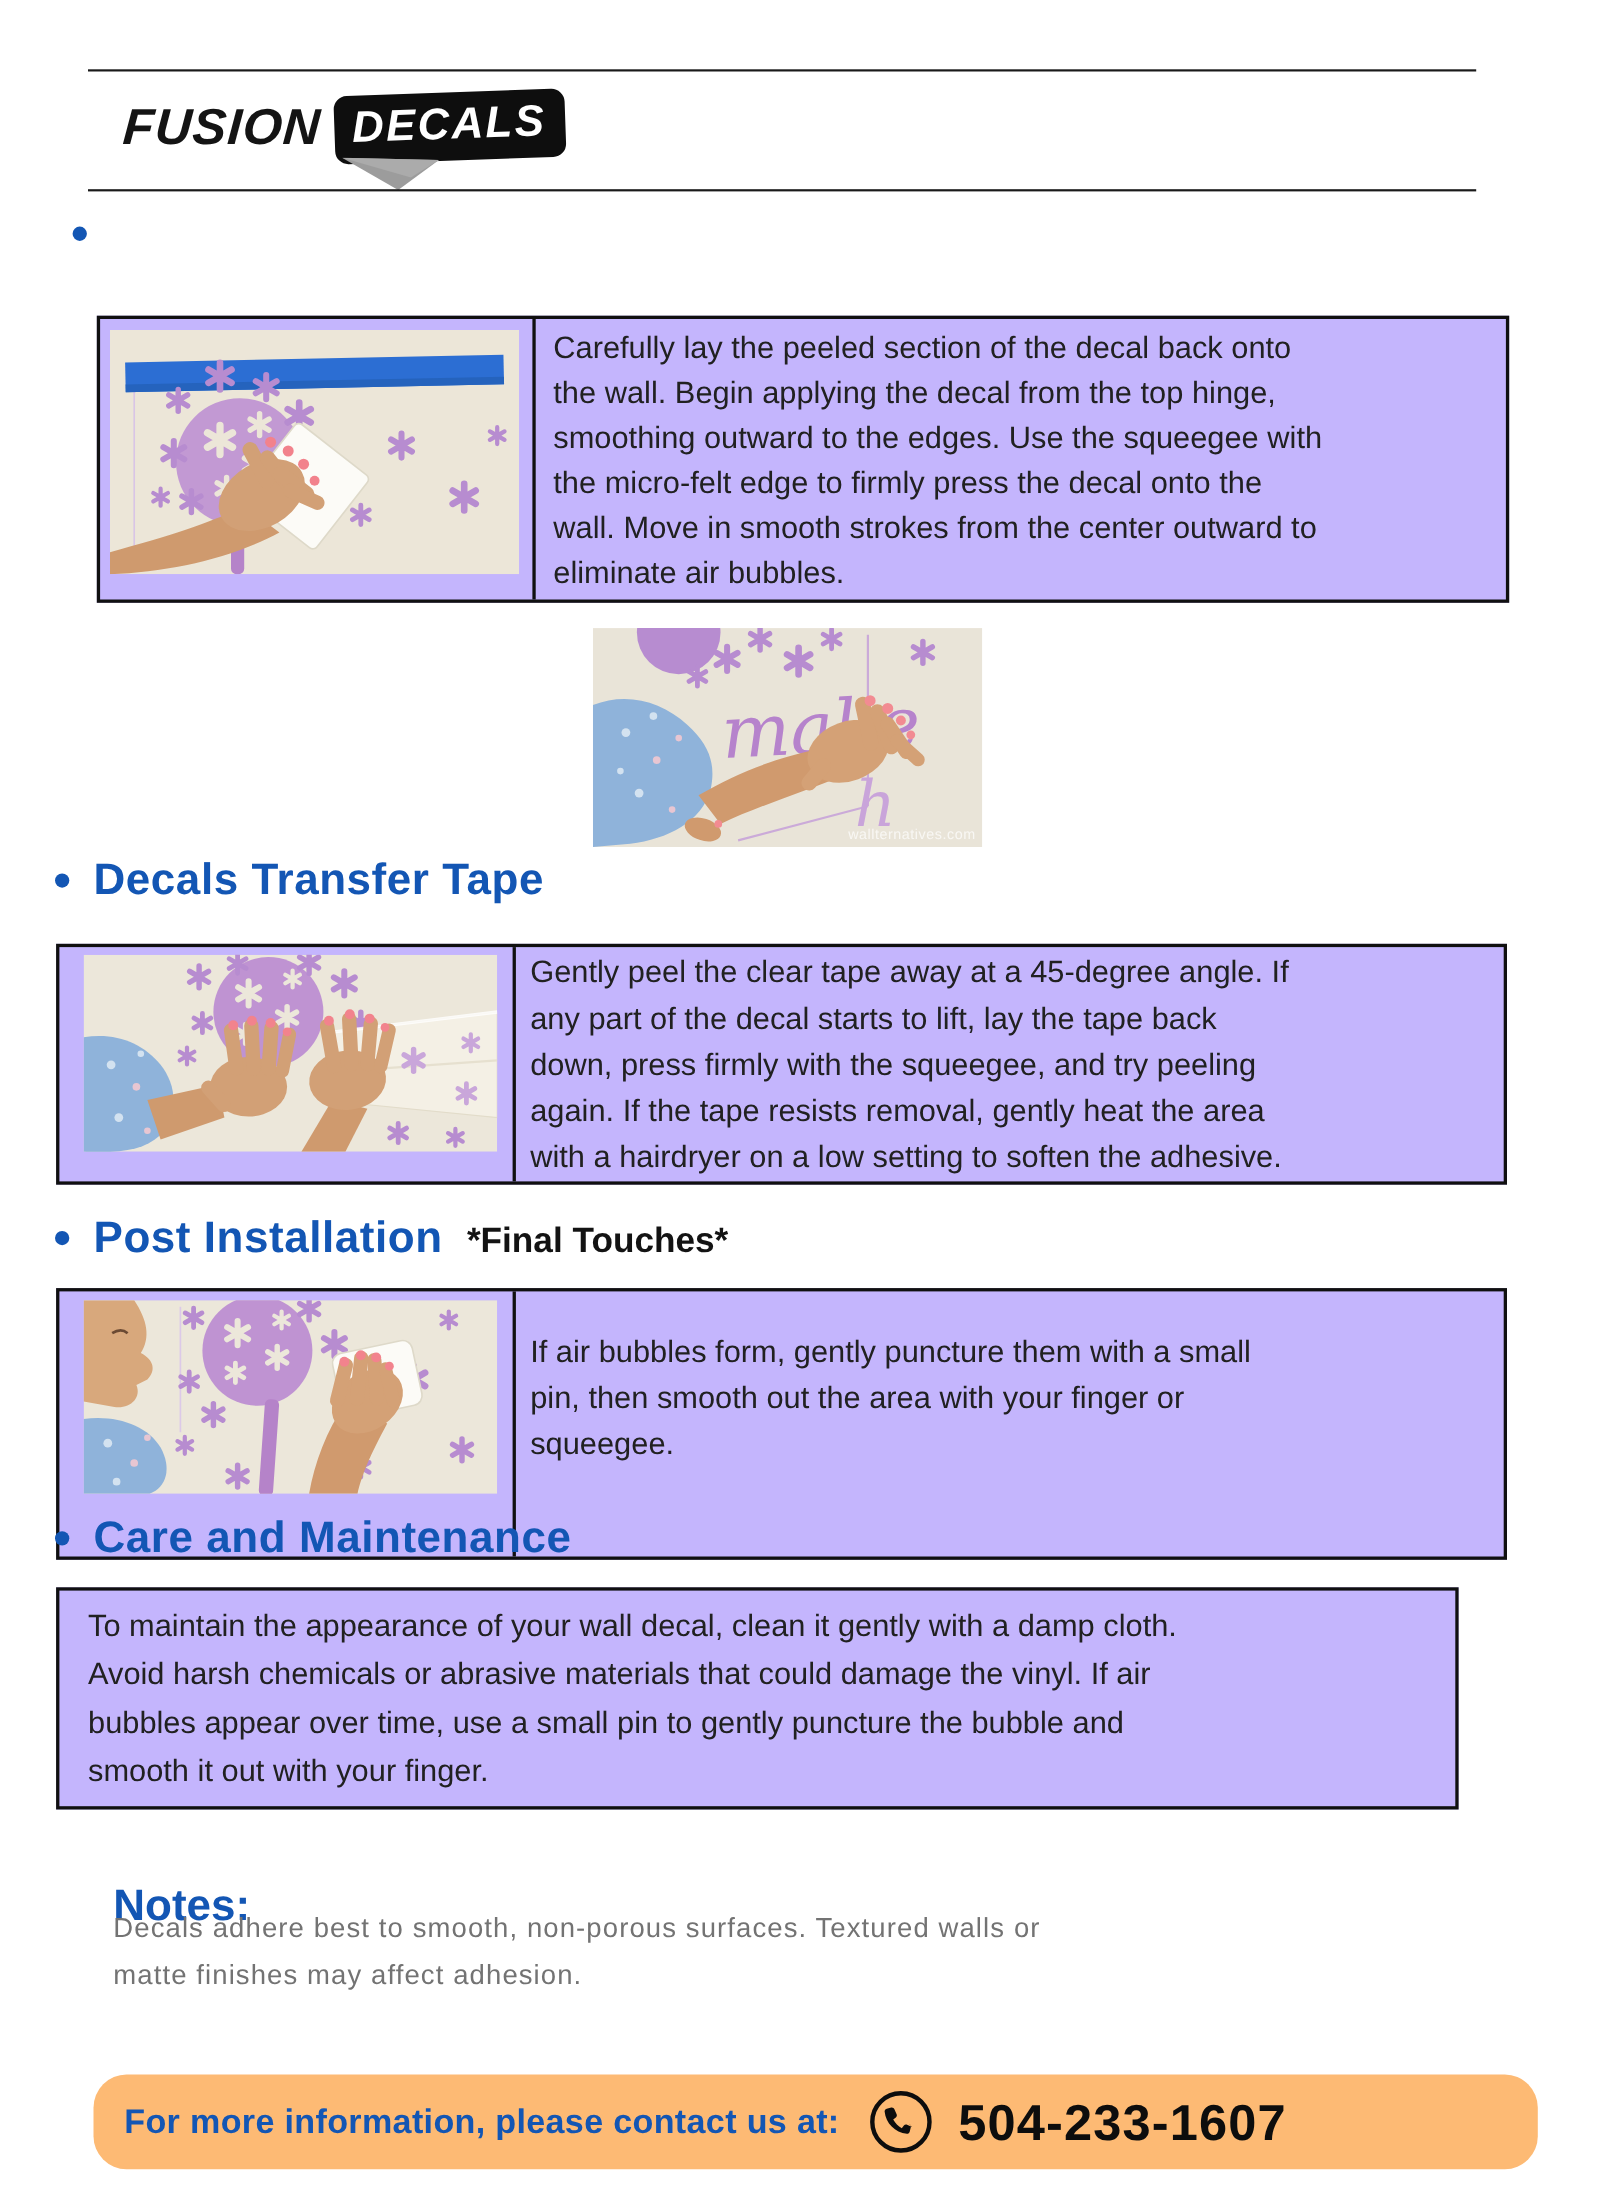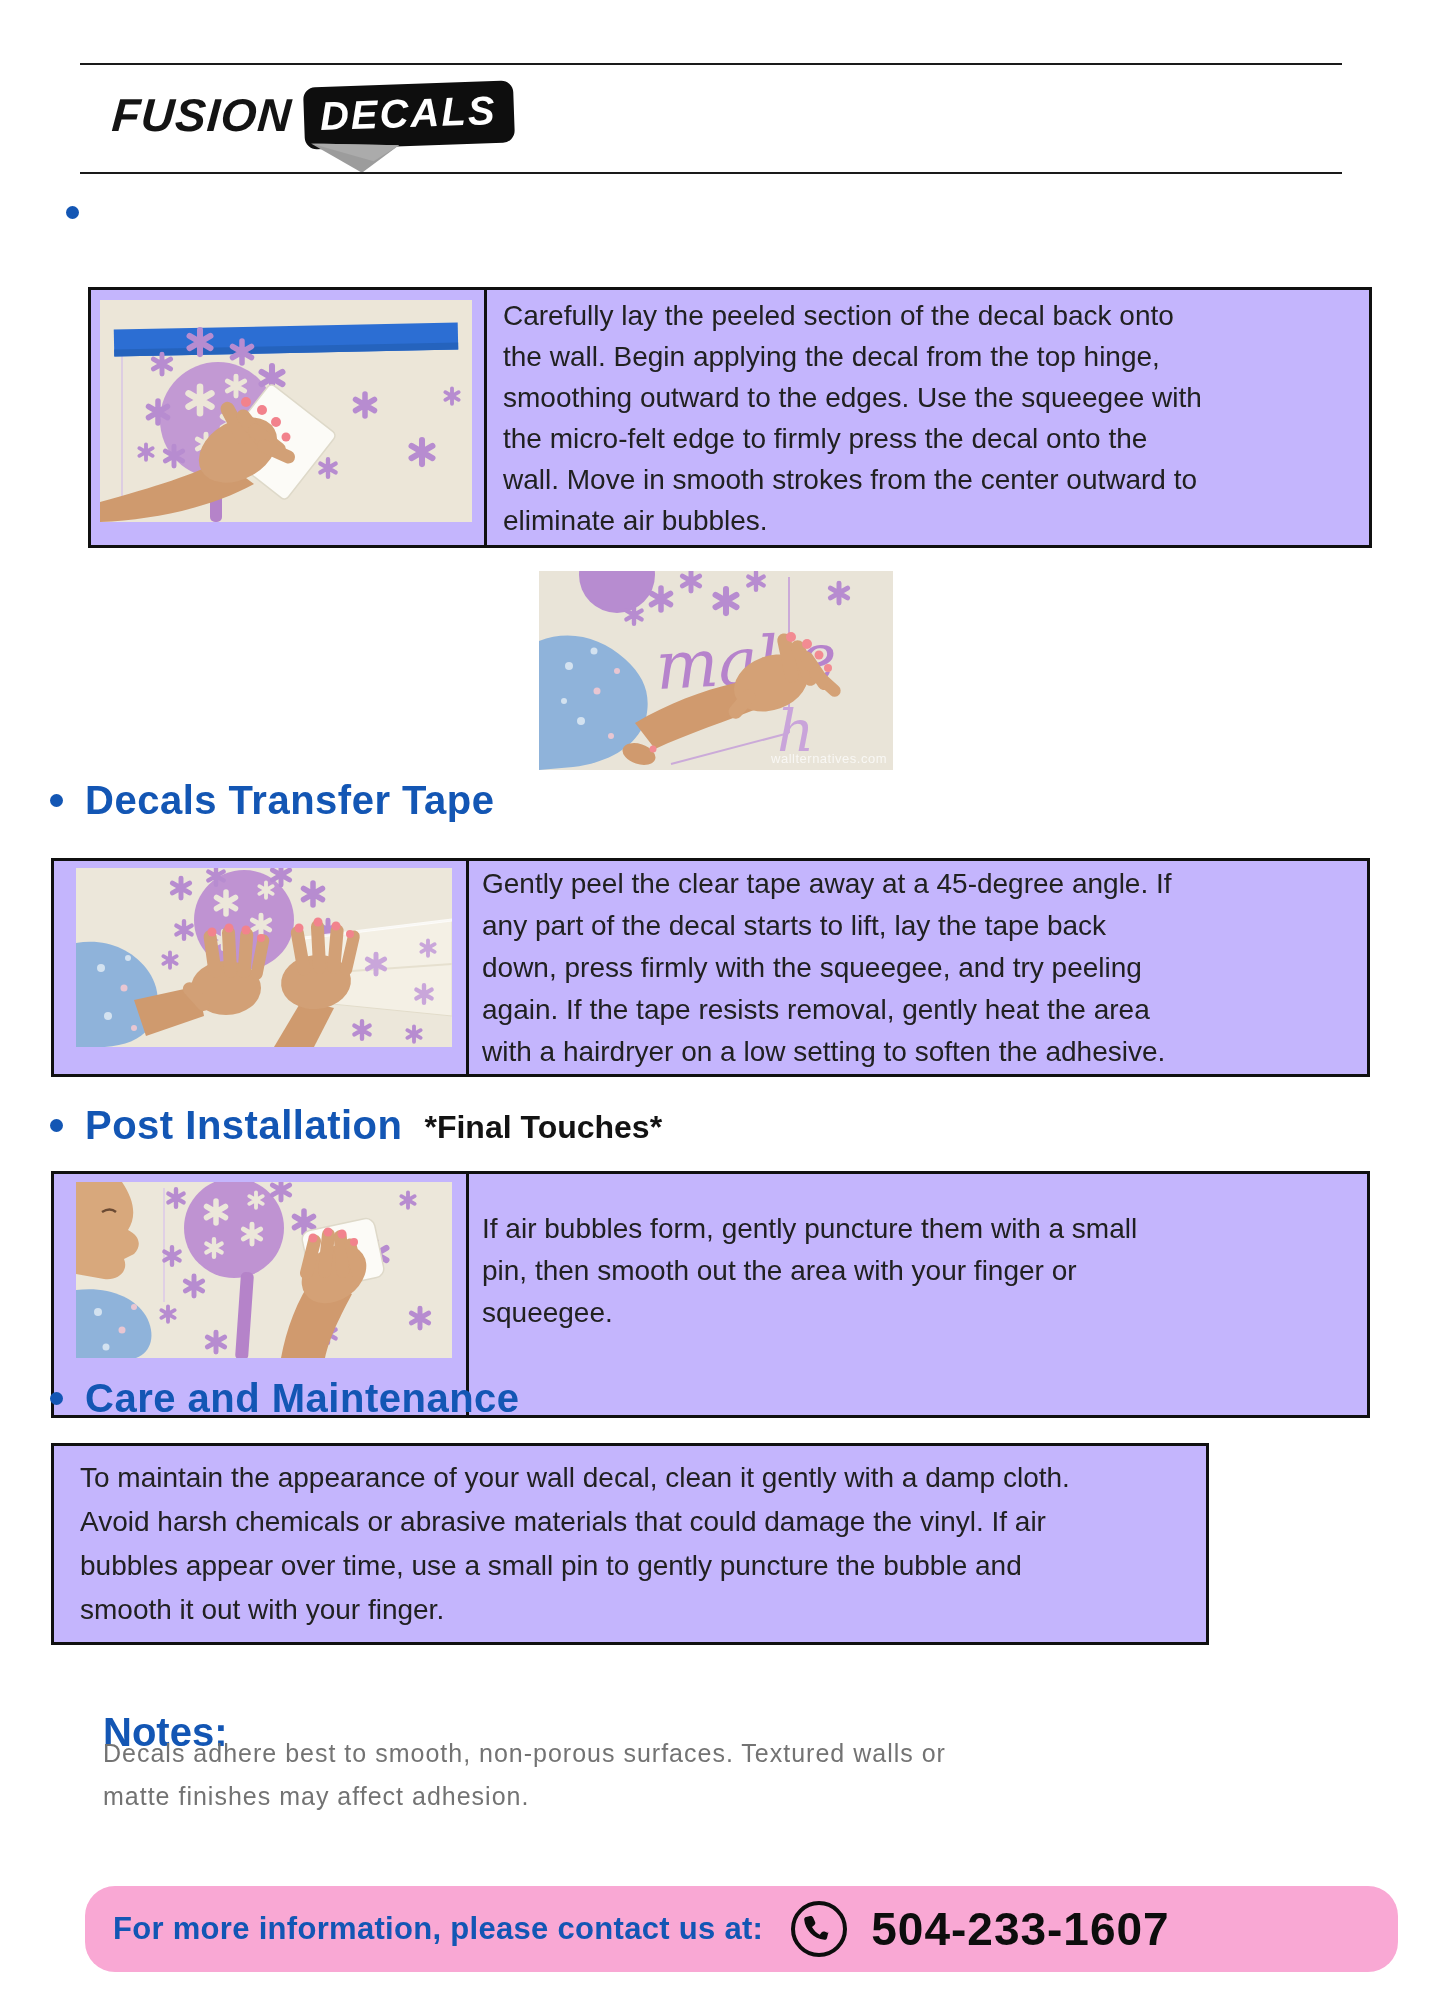--- a/index.html
+++ b/index.html
@@ -27,21 +27,21 @@
   .vdiv{position:absolute;top:0;bottom:0;width:3px;background:#101010;}
   .body-text{position:absolute;font-size:28px;line-height:41px;color:#212121;white-space:pre-line;}
   .photo{position:absolute;display:block;}
 
   
   .notes-title{position:absolute;left:103px;top:1678px;font-weight:bold;font-size:40px;color:#1356b4;margin-top:32px;}
   .notes-body{position:absolute;left:103px;top:1732px;width:1150px;font-size:25px;line-height:43px;
               letter-spacing:1px;color:#737373;white-space:pre-line;}
 
   
-  .footer{position:absolute;left:85px;top:1886px;width:1313px;height:86px;background:#f9a8d4;
+  .footer{position:absolute;left:85px;top:1886px;width:1313px;height:86px;background:#fdba74;
           border-radius:30px;display:flex;align-items:center;padding-left:28px;box-sizing:border-box;}
   .footer-label{font-weight:bold;font-size:31px;color:#1356b4;letter-spacing:0.3px;}
   .footer-phone-icon{margin-left:26px;flex:0 0 auto;display:block;}
   .footer-number{margin-left:22px;font-weight:bold;font-size:46px;color:#0d0d0d;letter-spacing:1px;}
 </style>
 </head>
 <body>
 
 <div class="page">
 
@@ -307,21 +307,21 @@
     <div class="body-text" style="left:428px;top:34px;right:12px;line-height:42px">If air bubbles form, gently puncture them with a small
 pin, then smooth out the area with your finger or
 squeegee.</div>
   </div>
 
   <div class="head" style="left:50px;top:1376px">
     <span class="dot"></span>
     <span class="ttl">Care and Maintenance</span>
   </div>
 
-  <div class="fbox" style="left:51px;top:1443px;width:1158px;height:202px">
+  <div class="fbox" style="left:51px;top:1443px;width:1275px;height:202px">
     <div class="body-text" style="left:26px;top:10px;right:20px;line-height:44px">To maintain the appearance of your wall decal, clean it gently with a damp cloth.
 Avoid harsh chemicals or abrasive materials that could damage the vinyl. If air
 bubbles appear over time, use a small pin to gently puncture the bubble and
 smooth it out with your finger.</div>
   </div>
 
   <div class="notes-title">Notes:</div>
   <div class="notes-body">Decals adhere best to smooth, non-porous surfaces. Textured walls or
 matte finishes may affect adhesion.</div>
 

